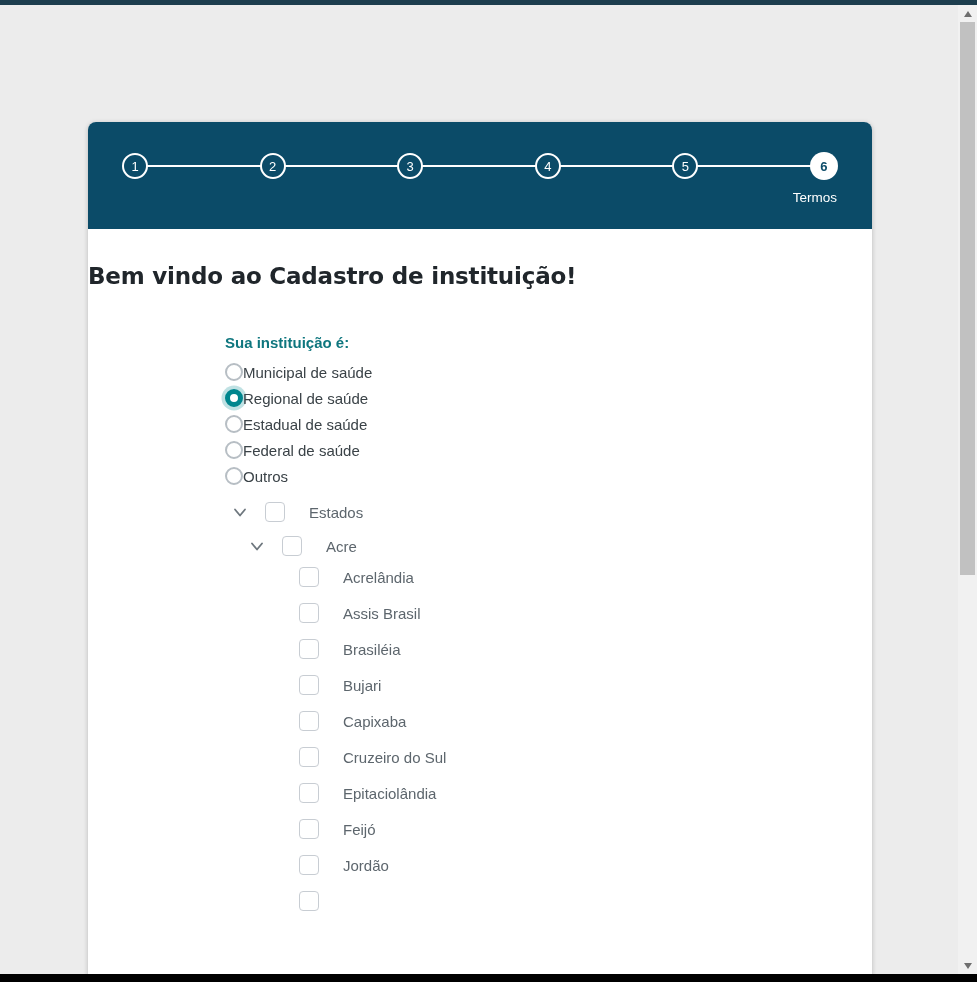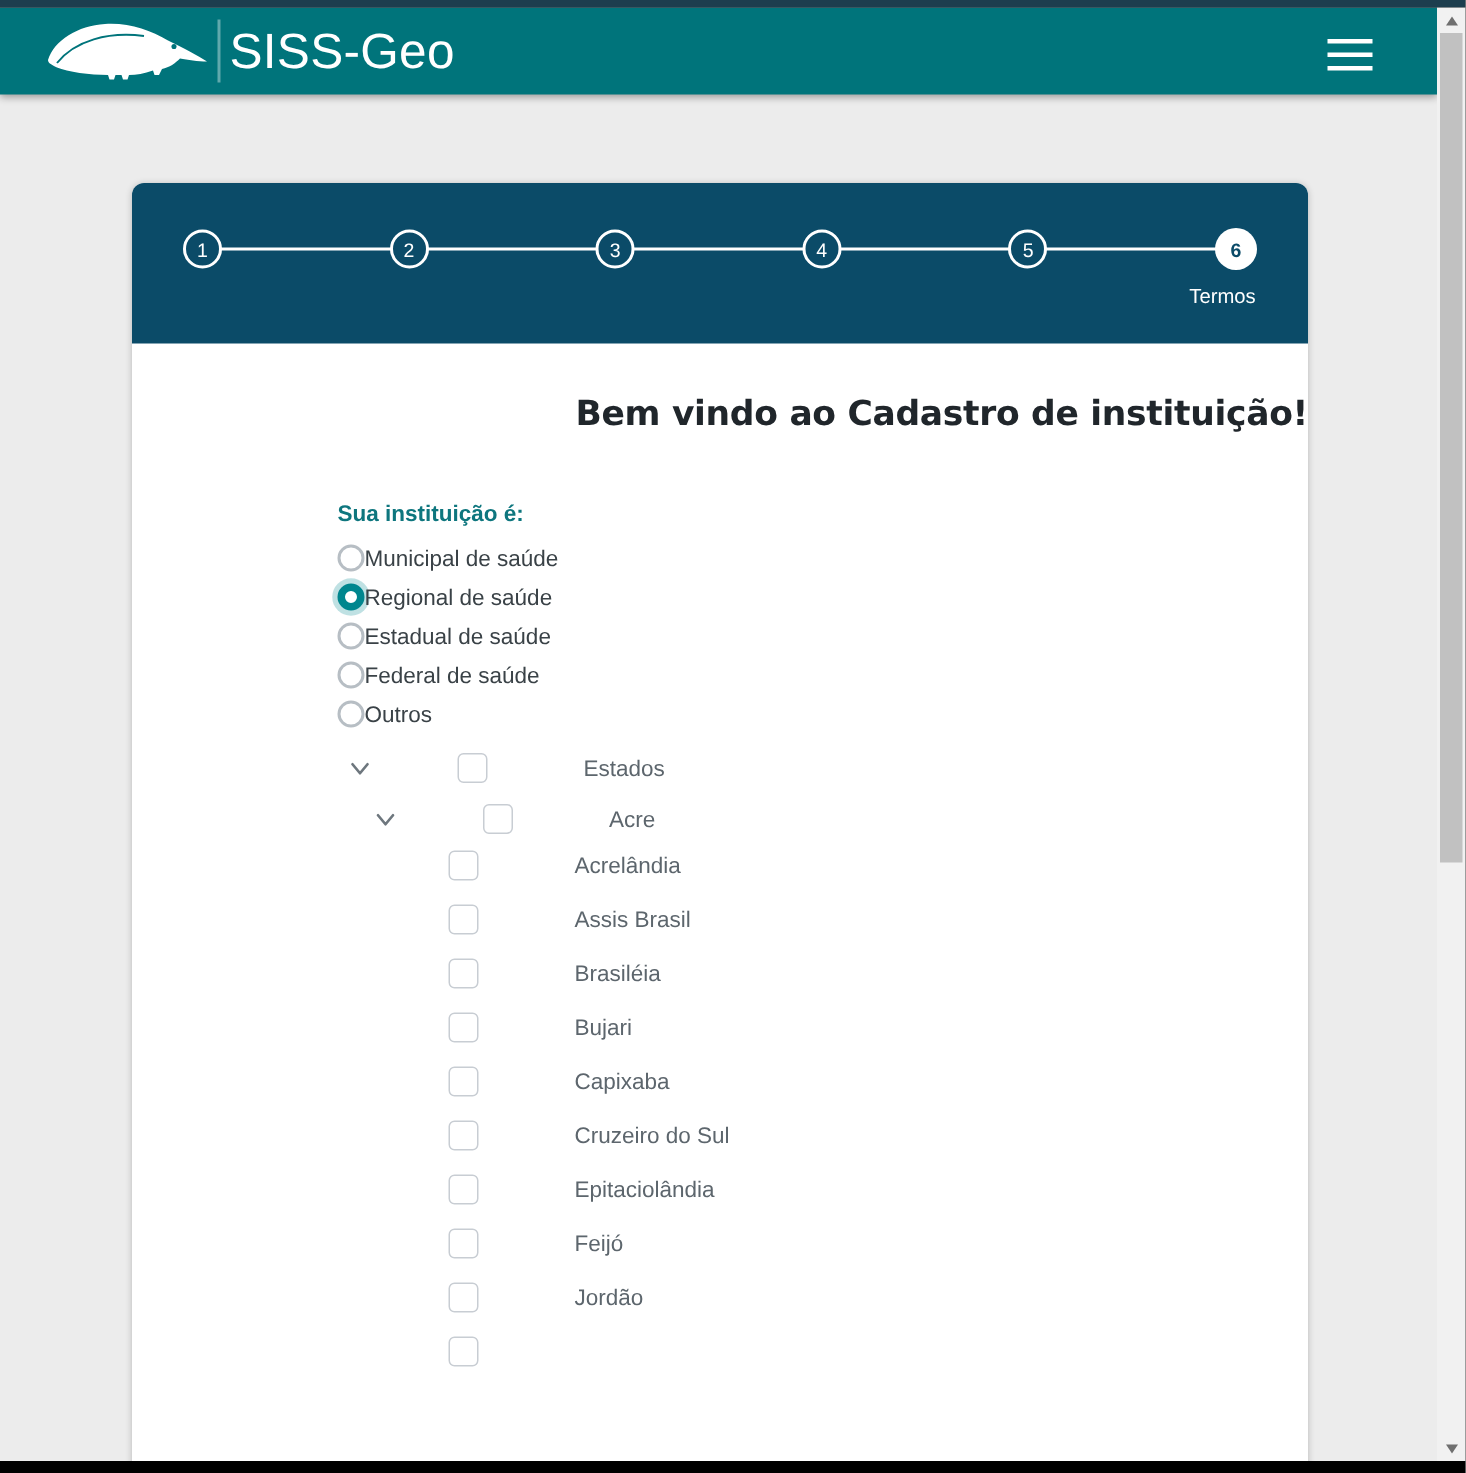--- a/index.html
+++ b/index.html
@@ -27,36 +27,36 @@
   .stepper { position:relative; height:107px; background:#0b4b68; border-radius:8px 8px 0 0; }
   .step-line { position:absolute; top:43px; left:47px; right:47px; height:2px; background:#fff; }
   .steps-row { position:absolute; top:31px; left:34px; right:34px; display:flex; justify-content:space-between; }
   .step-circle { width:26px; height:26px; border-radius:50%; border:2px solid #fff; background:#0b4b68; color:#fff;
                  display:flex; align-items:center; justify-content:center; font-size:13px; position:relative; z-index:2; cursor:pointer; }
   .step-circle.active { width:28px; height:28px; margin-top:-1px; border:none; background:#fff; color:#0b4b68; font-weight:bold; }
   .step-label { position:absolute; top:68px; left:692px; width:70px; text-align:center; color:#fff; font-size:13.5px; }
 
   
   .card-body { padding-top:32px; }
-  .form-title { text-align:right; font-family:"DejaVu Sans", sans-serif; font-weight:bold; font-size:23px; line-height:30px;
+  .form-title { text-align:left; font-family:"DejaVu Sans", sans-serif; font-weight:bold; font-size:23px; line-height:30px;
                 color:#20262b; letter-spacing:-.2px; }
   .form-col { margin-left:137px; margin-right:60px; }
 
   .question-label { margin-top:43px; font-size:15px; font-weight:bold; color:#0e767e; height:18px; }
 
   .radio-list { margin-top:11px; }
   .radio-row { display:flex; align-items:center; height:18px; margin-bottom:8px; cursor:pointer; }
   .radio { width:18px; height:18px; border-radius:50%; border:2px solid #b7bec4; background:#fff; flex:0 0 auto; }
   .radio.checked { border:5px solid #00868e; box-shadow:0 0 0 3.5px rgba(0,134,142,.25); }
   .radio-row .lbl { font-size:15px; color:#3a4247; }
 
   .instruction { margin-top:20px; font-size:14.5px; color:#40484e; height:17px; }
 
   .tree { margin-top:16px; }
-  .tree-row { display:flex; align-items:center; height:22px;gap:40px; }
+  .tree-row { display:flex; align-items:center; height:22px; }
   .tree-row.root  { padding-left:6px;  margin-bottom:12px; }
   .tree-row.state { padding-left:23px; margin-bottom:9px; }
   .tree-row.muni  { padding-left:74px; margin-bottom:14px; }
   .chev { width:18px; height:18px; margin-right:16px; flex:0 0 auto; cursor:pointer; }
   .checkbox { width:20px; height:20px; border:1.5px solid #c8cdd3; border-radius:4px; background:#fff; flex:0 0 auto; cursor:pointer; }
   .tree-row .lbl { margin-left:24px; font-size:15px; color:#5d666d; cursor:pointer; }
 
   
   .scrollbar { position:absolute; top:5px; right:0; width:19px; height:969px; background:#f1f1f1; z-index:50; }
   .sb-btn { position:absolute; left:0; width:19px; height:17px; display:flex; align-items:center; justify-content:center; cursor:pointer; }
@@ -67,39 +67,20 @@
   .sb-thumb { position:absolute; top:17px; left:2px; width:15px; height:553px; background:#c1c1c1; cursor:pointer; }
 </style>
 </head>
 <body>
 
 <div class="frame">
   <div class="top-strip"></div>
 
   <div class="page">
 
-    <div class="header">
-      <div class="logo-wrap">
-        <svg width="110" height="40" viewBox="0 0 110 40">
-          <path fill="#ffffff" d="M2,26 C6,13 22,3 40,2 C56,1 70,6 82,13 C92,18 102,23 108,27
-                   C102,27 95,26 90,25 C87,28 83,31 78,32 L76,36 L73,36 L72,33
-                   C66,35 61,36 56,36 L55,39 L52,39 L51,36 L47,36 L46,39 L43,39 L42,36
-                   C30,36 15,34 8,31 C4,29 2,28 2,26 Z"></path>
-          <path fill="none" stroke="#00747b" stroke-width="1.3" d="M8,28 C20,13 42,7 66,10"></path>
-          <circle cx="86" cy="17" r="1.7" fill="#00747b"></circle>
-        </svg>
-        <div class="logo-sep"></div>
-        <div class="brand">SISS-Geo</div>
-      </div>
-      <div class="hamburger">
-        <span></span>
-          <span></span>
-          <span></span>
-      </div>
-    </div>
 
     <div class="card">
 
       <div class="stepper">
         <div class="step-line"></div>
         <div class="steps-row">
           <div class="step-circle">1</div>
           <div class="step-circle">2</div>
           <div class="step-circle">3</div>
           <div class="step-circle">4</div>

